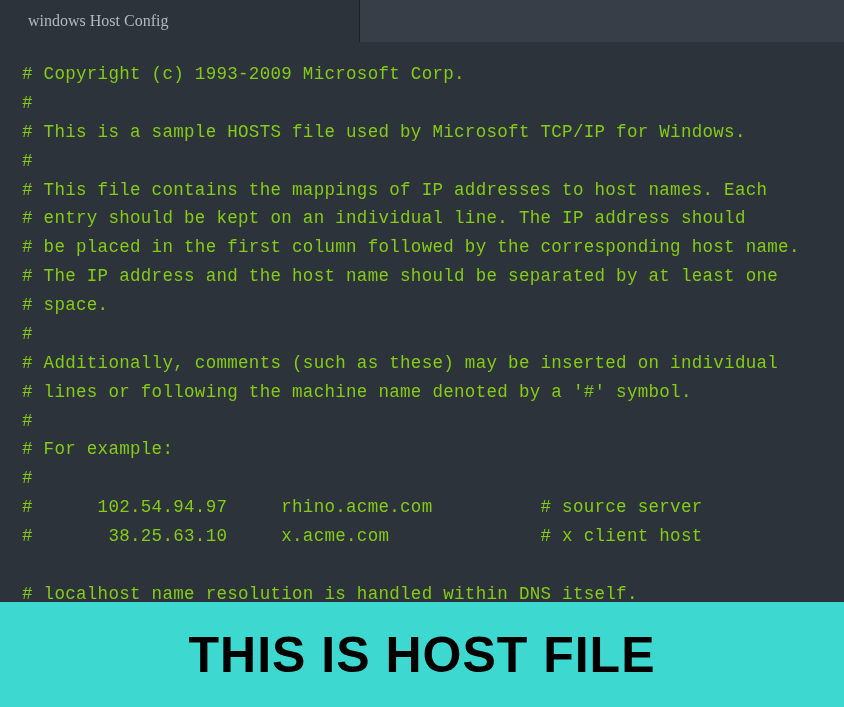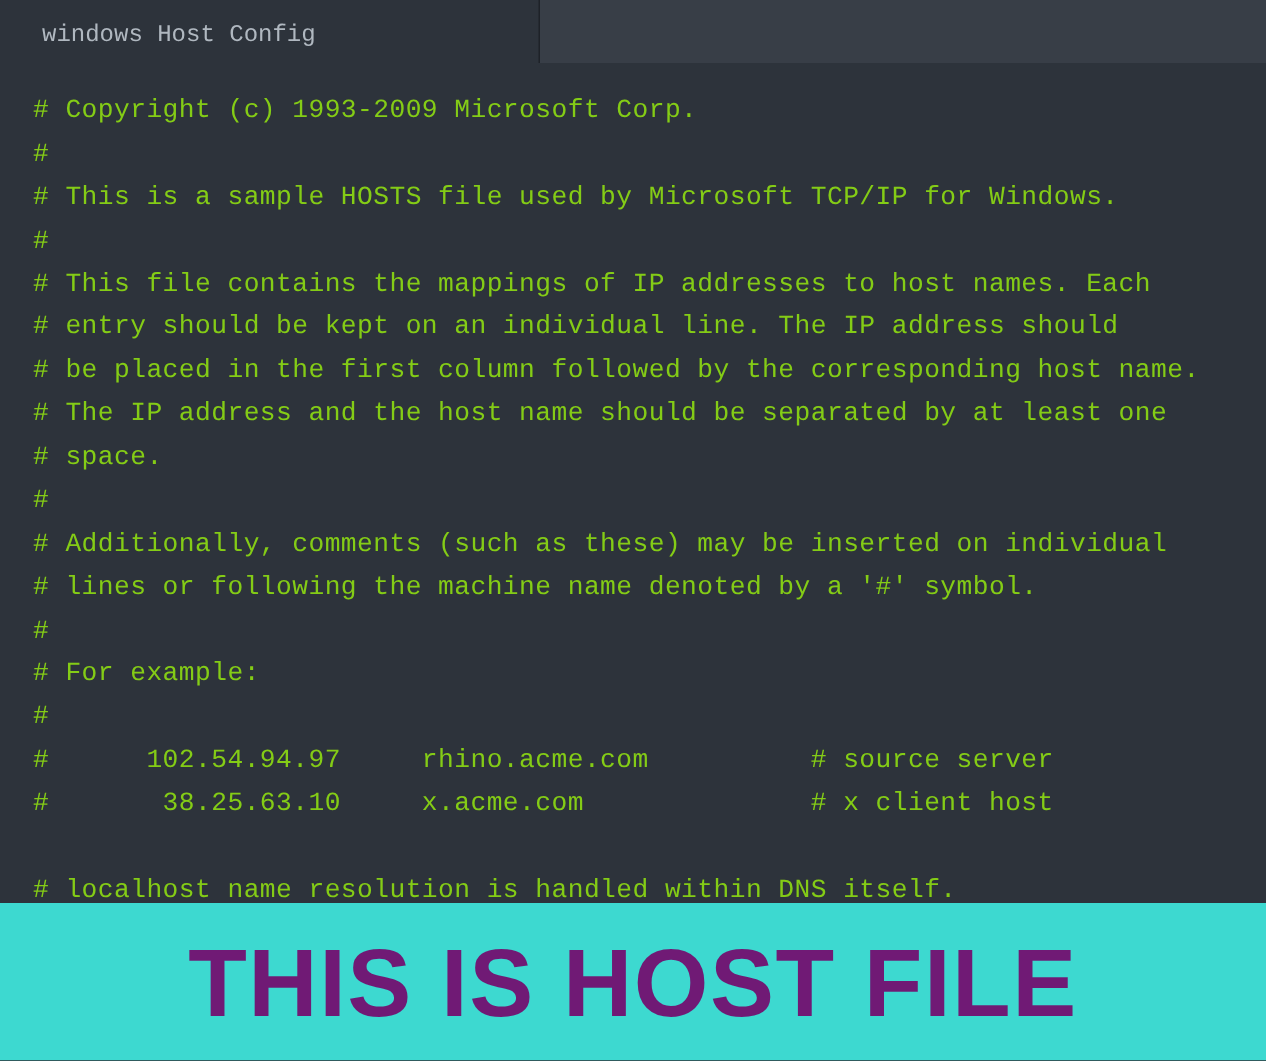--- a/index.html
+++ b/index.html
@@ -19,24 +19,24 @@
     .tab-bar {
       background: #1e2228;
       height: 42px;
       display: flex;
       align-items: stretch;
     }
     .tab {
       background: #2d333b;
       color: #b0b8c0;
       padding: 10px 28px;
-      font-family: Liberation Mono, monospace;
+      font-family: Liberation Serif, serif;
       font-size: 16px;
       display: flex;
-      align-items: flex-end;
+      align-items: center;
       border-right: 1px solid #1e2228;
       min-width: 360px;
     }
     .tab-rest {
       flex: 1;
       background: #383e47;
     }
     .editor {
       flex: 1;
       padding: 18px 4px 10px 22px;
@@ -49,25 +49,25 @@
       overflow: hidden;
     }
     .banner {
       background: #3dd9d0;
       height: 105px;
       display: flex;
       align-items: center;
       justify-content: center;
     }
     .banner-text {
-      color: #701a75;
+      color: #000000;
       font-family: 'Arial Narrow', 'Helvetica Neue Condensed', 'Arial', sans-serif;
       font-stretch: condensed;
       font-weight: 800;
-      font-size: 64px;
+      font-size: 50px;
       letter-spacing: 1px;
     }
   </style>
 </head>
 <body>
 
 <div class="tab-bar">
   <div class="tab">
     <span>windows Host Config</span>
   </div>

